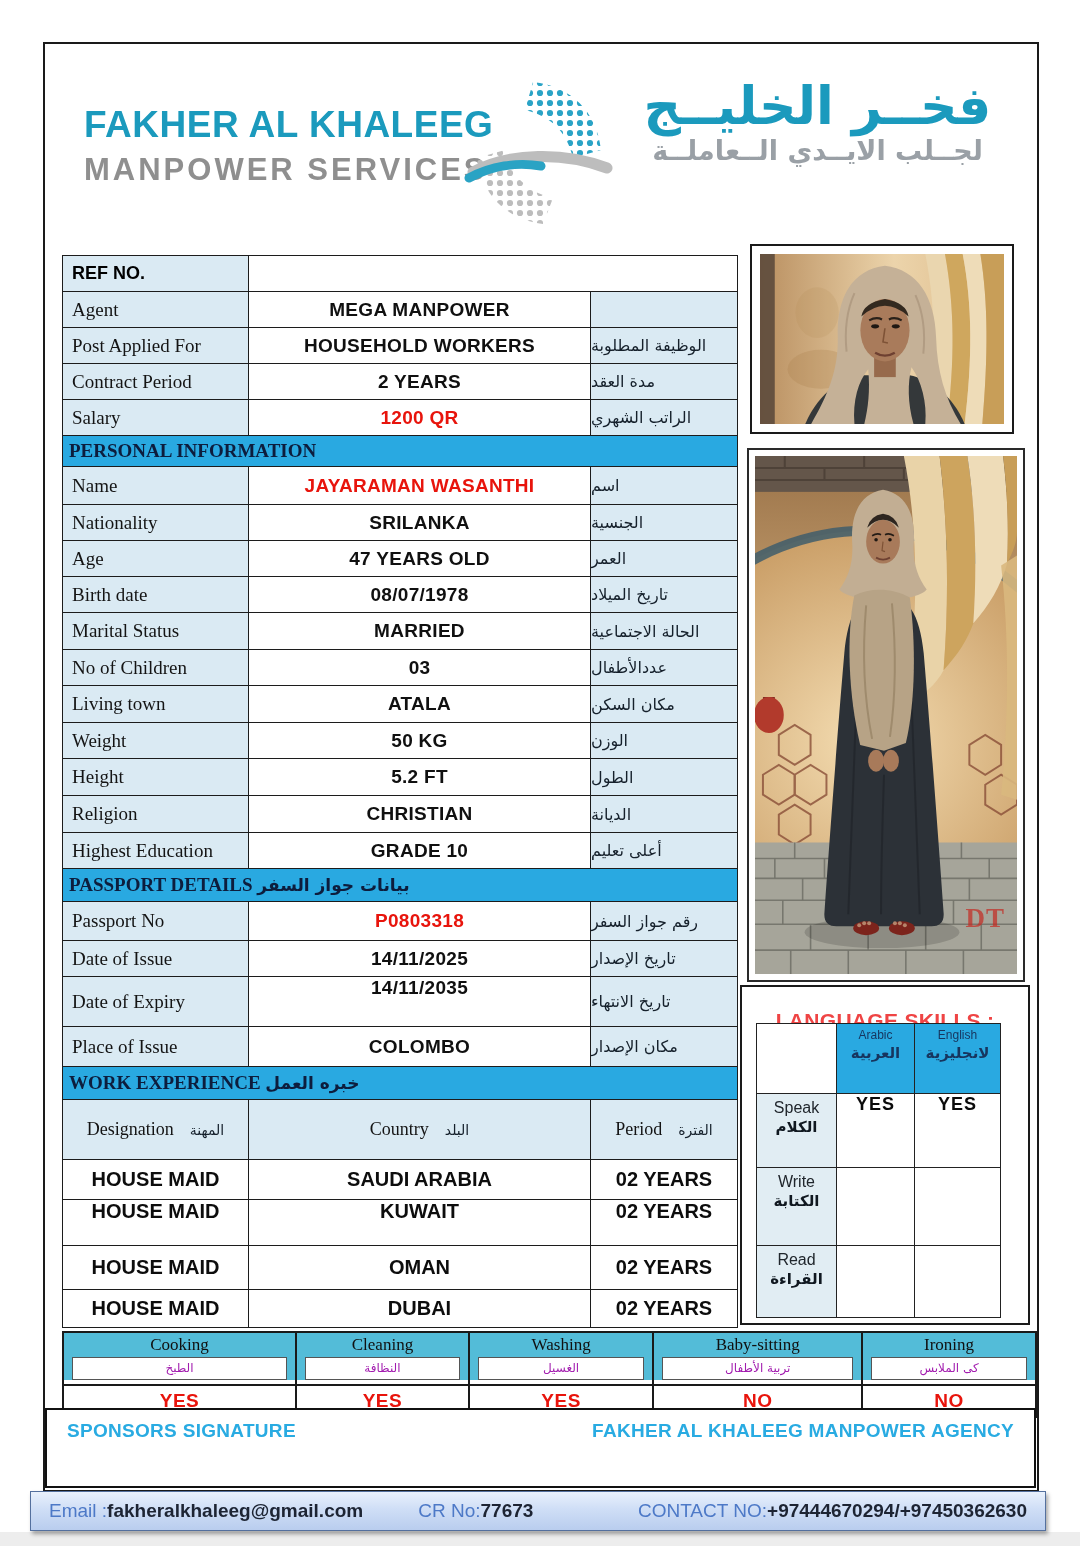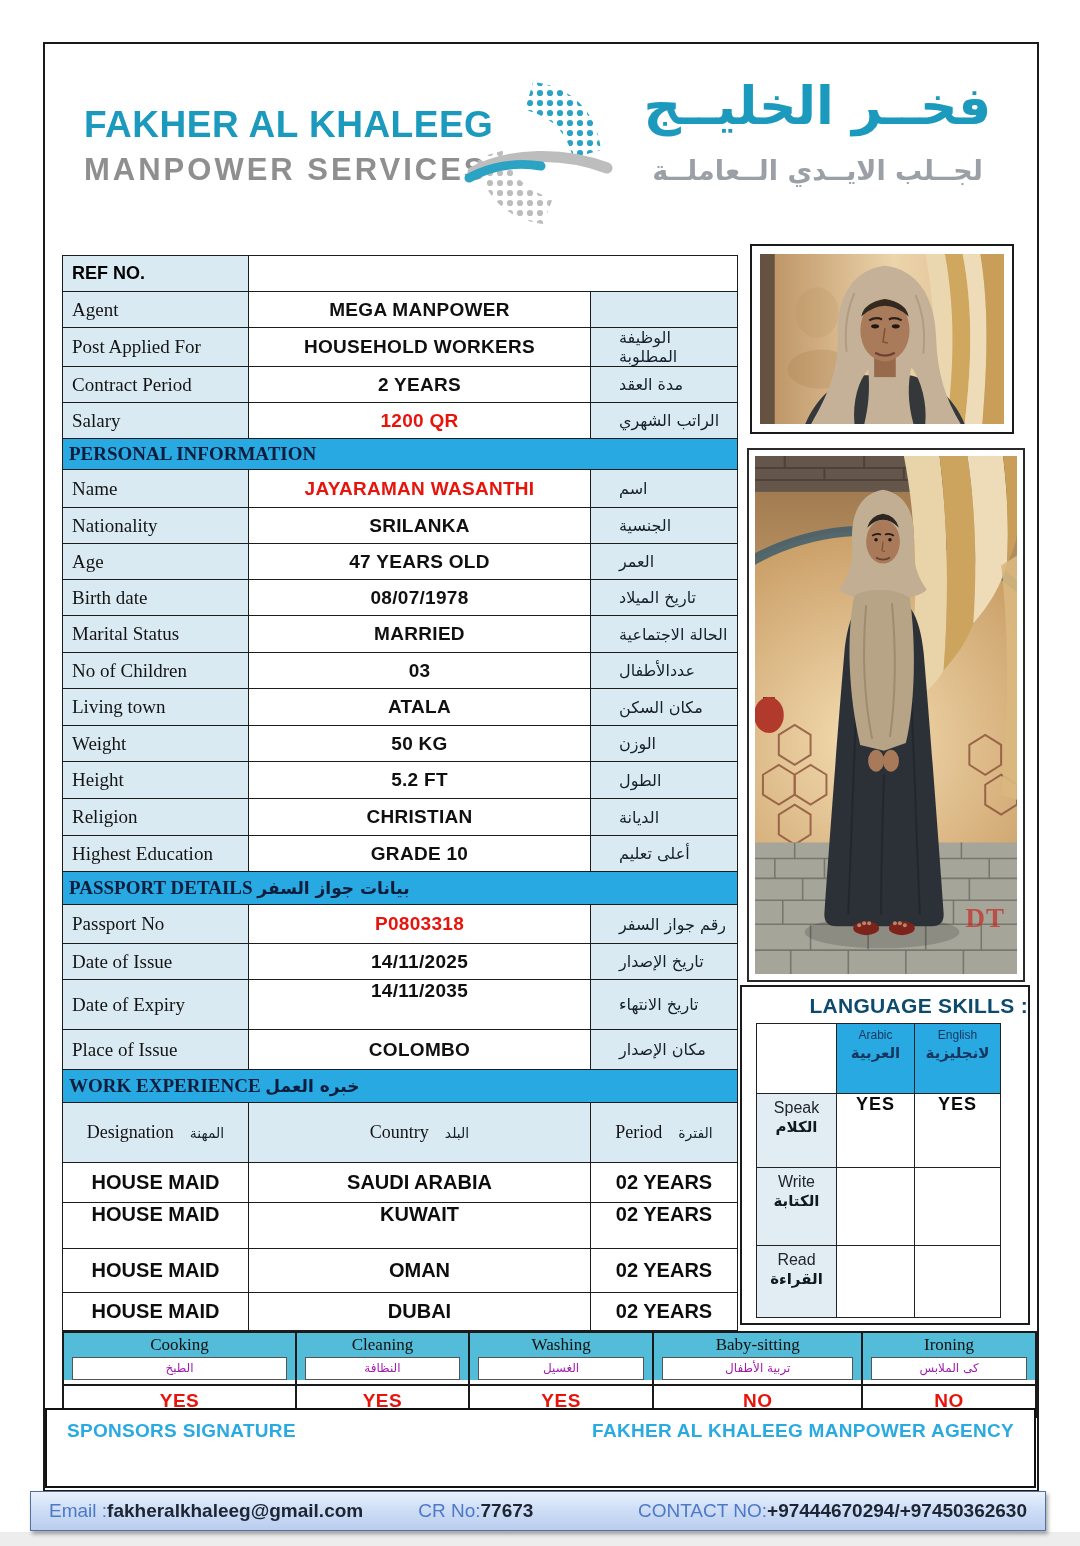--- a/index.html
+++ b/index.html
@@ -9,31 +9,31 @@
   .bottom-strip{position:absolute;left:0;top:1532px;width:1080px;height:14px;background:#ededed;}
 
   
   .brand-en{position:absolute;left:84px;top:104px;width:380px;}
   .brand-en .l1{font-size:37px;font-weight:800;color:#1b9abd;letter-spacing:0.5px;
                 font-family:"Liberation Sans",sans-serif;white-space:nowrap;}
   .brand-en .l2{font-size:31px;font-weight:700;color:#8f8f8f;letter-spacing:3px;margin-top:6px;white-space:nowrap;}
   .logo-globe{position:absolute;left:455px;top:78px;width:170px;height:150px;}
   .brand-ar{position:absolute;left:620px;top:78px;width:395px;text-align:center;direction:rtl;}
   .brand-ar .a1{font-family:"DejaVu Sans",sans-serif;font-size:52px;font-weight:bold;color:#1b9abd;line-height:1.1;white-space:nowrap;}
-  .brand-ar .a2{font-family:"DejaVu Sans",sans-serif;font-size:27px;font-weight:bold;color:#9aa0a6;margin-top:20px;white-space:nowrap;}
+  .brand-ar .a2{font-family:"DejaVu Sans",sans-serif;font-size:27px;font-weight:bold;color:#9aa0a6;margin-top:0;white-space:nowrap;}
 
   
   .main-table{position:absolute;left:62px;top:255px;width:675px;border-collapse:collapse;table-layout:fixed;}
   .main-table td{border:1.5px solid #1c1c1c;padding:0 6px;overflow:hidden;}
   td.lbl{background:#daeaf3;font-family:"Liberation Serif",serif;font-size:19px;color:#141414;padding-left:9px;}
   td.lbl.refno{font-family:"Liberation Sans",sans-serif;font-weight:800;font-size:18px;color:#000;}
   td.val{background:#fff;text-align:center;font-weight:700;font-size:19px;color:#101010;letter-spacing:0.3px;}
   td.val.red{color:#e8140c;}
   td.vtop{vertical-align:top;}
-  td.ar{background:#daeaf3;direction:rtl;text-align:left;padding-left:28px;
+  td.ar{background:#daeaf3;direction:rtl;text-align:left;padding-left:0;
         font-family:"DejaVu Sans",sans-serif;font-size:16px;color:#15202b;}
   tr.sec td{background:#29a9e1;text-align:left;font-family:"Liberation Serif",serif;
             font-weight:bold;font-size:19px;color:#0d1d3d;}
   .sec-flex{white-space:nowrap;}
   .sec-flex .sec-ar{font-family:"DejaVu Sans",sans-serif;font-size:17px;margin-right:26px;font-weight:bold;}
   tr.wehead td{background:#daeaf3;text-align:center;font-family:"Liberation Serif",serif;font-size:18px;color:#141414;}
   .we-ar{font-family:"DejaVu Sans",sans-serif;font-size:14px;margin-left:16px;color:#15202b;}
   td.wval{background:#fff;text-align:center;font-weight:800;font-size:20px;color:#0d0d0d;}
 
   
@@ -41,21 +41,21 @@
                    background:#fff;padding:8px;box-sizing:border-box;}
   .photo-box-large{position:absolute;left:747px;top:448px;width:278px;height:534px;border:2px solid #2a2a2a;
                    background:#fff;padding:6px;box-sizing:border-box;}
   .photo-box-small svg,.photo-box-large svg{width:100%;height:100%;display:block;}
   .watermark{position:absolute;right:18px;bottom:46px;font-weight:800;font-size:27px;color:rgba(196,44,36,0.72);
              letter-spacing:1px;font-family:"Liberation Serif",serif;}
 
   
   .lang-box{position:absolute;left:740px;top:985px;width:290px;height:340px;border:2px solid #1a1a1a;
             background:#fff;box-sizing:border-box;}
-  .lang-title{margin-top:7px;text-align:right;font-weight:800;font-size:21px;color:#0c4a6e;letter-spacing:0.3px;}
+  .lang-title{margin-top:22px;text-align:center;font-weight:800;font-size:21px;color:#ef4444;letter-spacing:0.3px;}
   .lang-table{position:absolute;left:14px;top:36px;border-collapse:collapse;table-layout:fixed;}
   .lang-table td{border:1.5px solid #222;padding:0;vertical-align:top;text-align:center;}
   .lt-corner{background:#fff;}
   .lt-head{background:#29a9e1;color:#17355e;}
   .lt-head .en{font-size:12px;margin-top:4px;}
   .lt-head .ar{font-family:"DejaVu Sans",sans-serif;font-size:15px;font-weight:bold;margin-top:2px;}
   .lt-row{background:#e1edf3;color:#20262c;}
   .lt-row .en{font-size:16px;margin-top:5px;}
   .lt-row .ar{font-family:"DejaVu Sans",sans-serif;font-size:15px;font-weight:bold;margin-top:1px;color:#101820;}
   .lt-val{background:#fff;font-weight:800;font-size:18px;color:#0b0b0b;padding-top:7px;letter-spacing:1px;}

